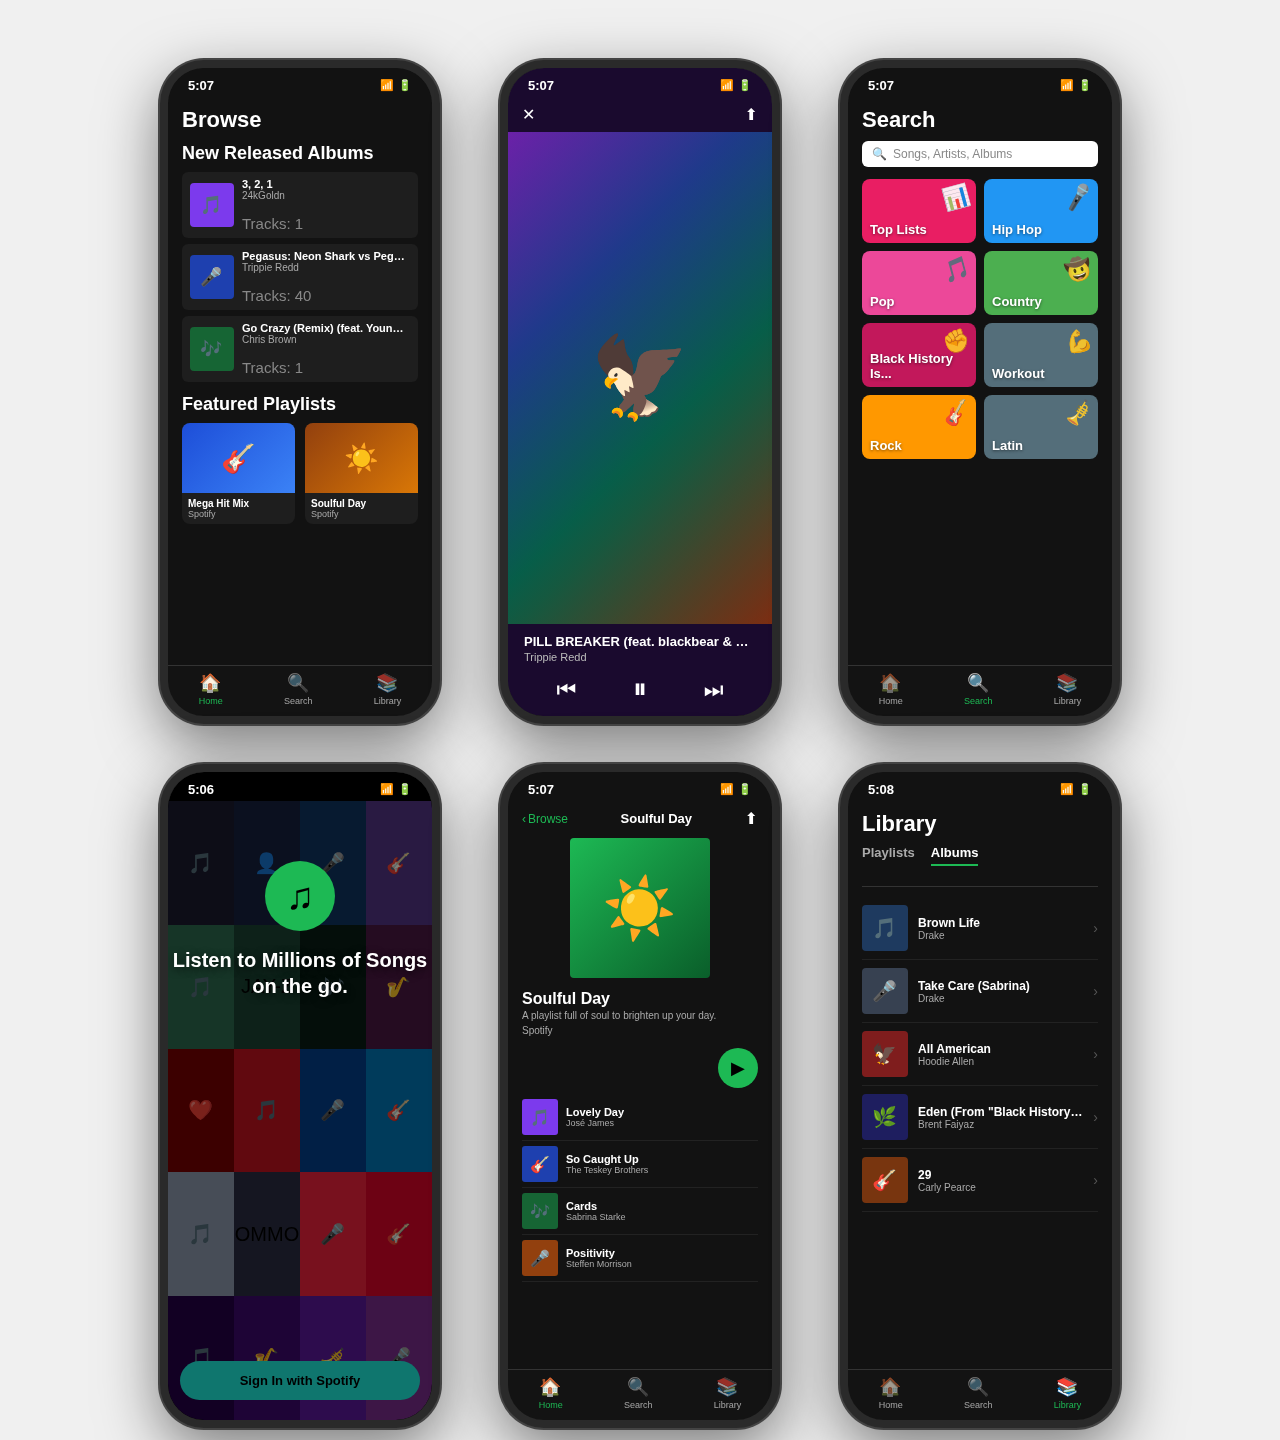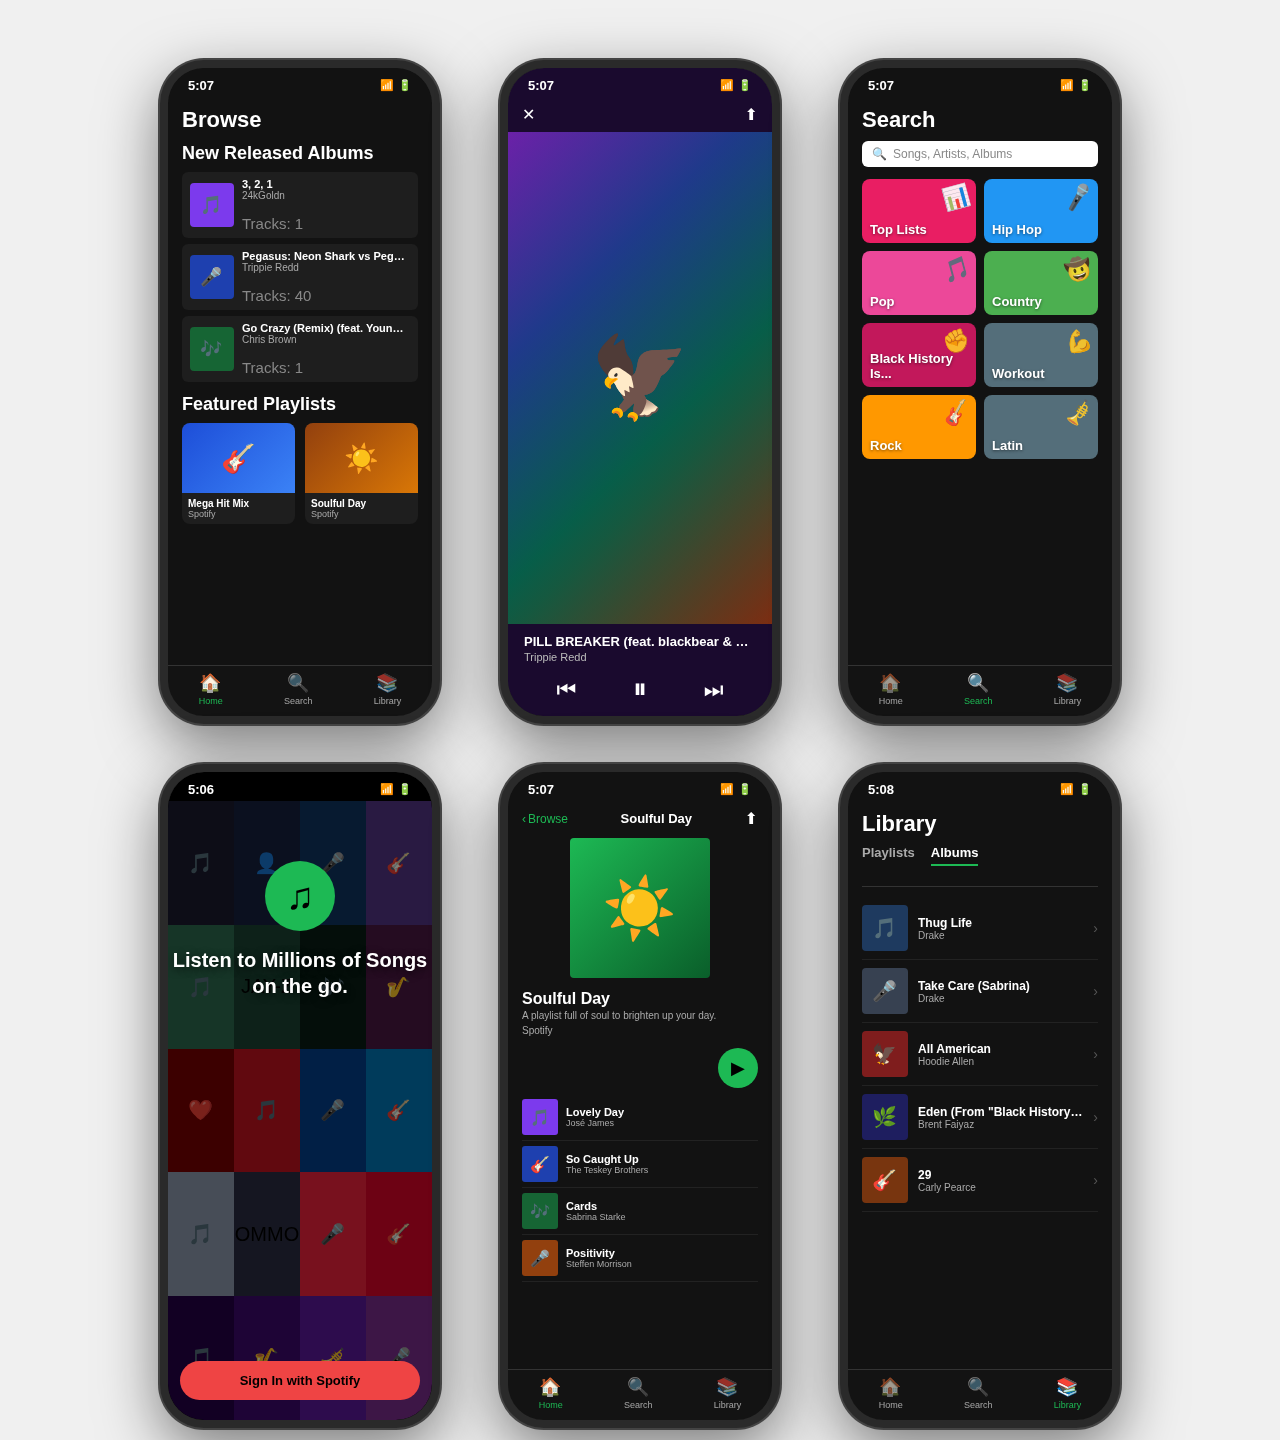--- a/index.html
+++ b/index.html
@@ -346,21 +346,21 @@
       font-size: 20px;
       font-weight: 800;
       color: #fff;
       text-align: center;
       line-height: 1.3;
       text-shadow: 0 2px 8px rgba(0,0,0,0.7);
     }
     .signin-btn {
       position: relative;
       z-index: 2;
-      background: #ef4444;
+      background: #0f766e;
       color: #000;
       font-size: 13px;
       font-weight: 700;
       padding: 12px 60px;
       border-radius: 30px;
       border: none;
       cursor: pointer;
       margin-top: auto;
     }
 
@@ -813,21 +813,21 @@
         <div class="library-screen">
           <div class="library-title">Library</div>
           <div class="lib-tabs">
             <div class="lib-tab">Playlists</div>
             <div class="lib-tab active">Albums</div>
           </div>
           <div class="album-lib-list">
             <div class="album-lib-item">
               <div class="album-lib-art" style="background:#1e3a5f;">🎵</div>
               <div class="album-lib-info">
-                <div class="album-lib-name">Thug Life</div>
+                <div class="album-lib-name">Brown Life</div>
                 <div class="album-lib-artist">Drake</div>
               </div>
               <span class="chevron">›</span>
             </div>
             <div class="album-lib-item">
               <div class="album-lib-art" style="background:#374151;">🎤</div>
               <div class="album-lib-info">
                 <div class="album-lib-name">Take Care (Sabrina)</div>
                 <div class="album-lib-artist">Drake</div>
               </div>

